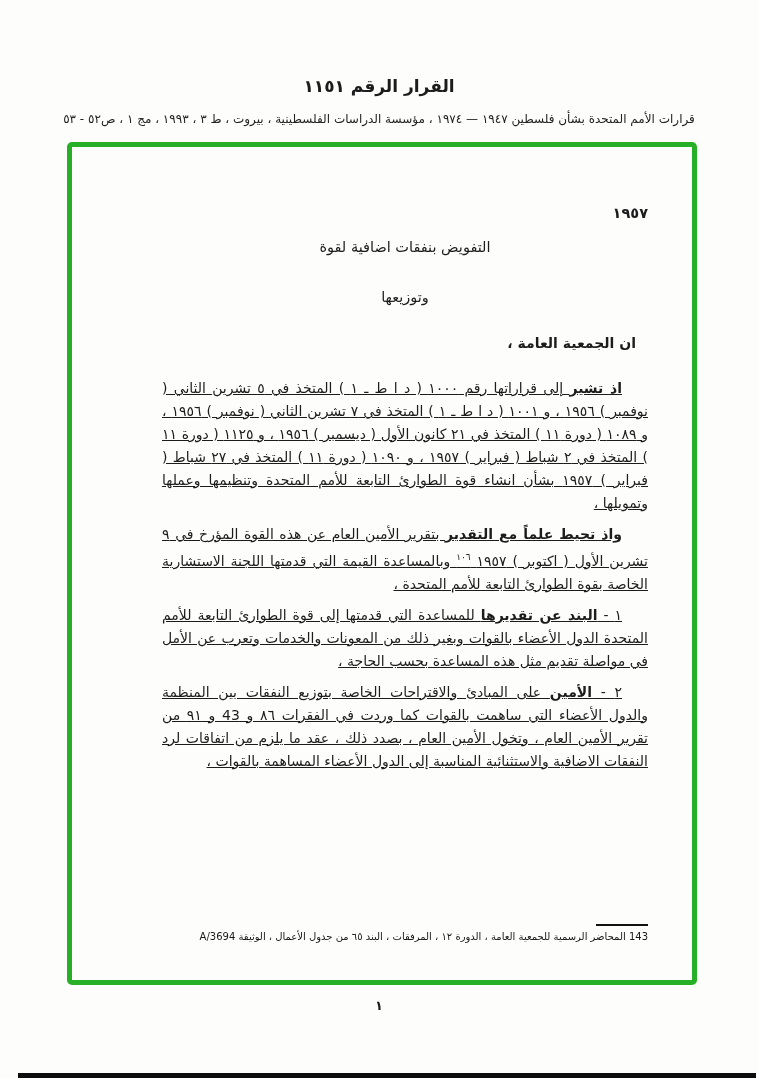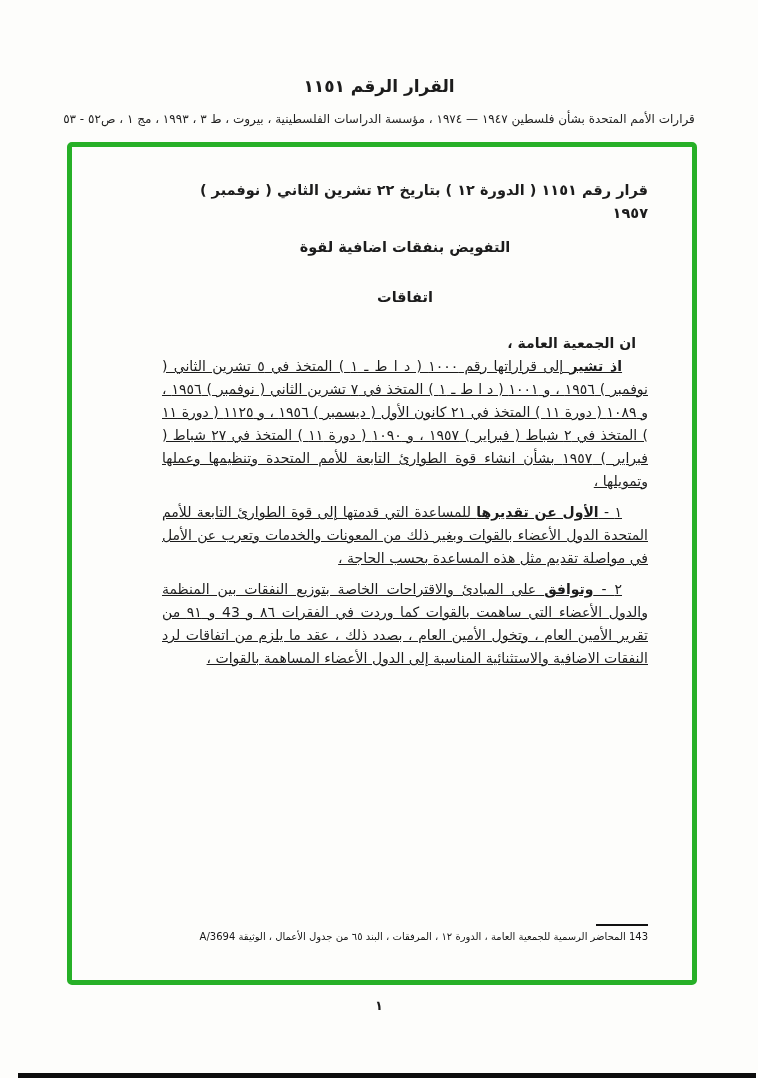--- a/index.html
+++ b/index.html
@@ -48,34 +48,34 @@
     max-height: 730px;
   }
   .heading {
     text-align: right;
     font-weight: bold;
     font-size: 14.5px;
     margin-bottom: 10px;
   }
   .subtitle {
     text-align: center;
-    font-weight: bold;
+    font-weight: normal;
     font-size: 14.5px;
     line-height: 25px;
     margin-bottom: 22px;
   }
   .para { margin-bottom: 6px; }
   .para.indent { text-indent: 26px; text-decoration: underline; }
   .para b { font-weight: bold; }
   .para .sup { font-size: 9px; vertical-align: super; }
   .p-intro {
     font-weight: bold;
     text-indent: 12px;
     text-align: right;
-    margin-bottom: 0;
+    margin-bottom: 22px;
   }
   .sect { margin-top: 8px; }
   .footnote-area {
     position: absolute;
     bottom: 38px; right: 44px; left: 22px;
     direction: rtl;
   }
   .footnote-rule {
     width: 52px; height: 2px;
     background: #111;
@@ -107,46 +107,49 @@
 
   <div class="doc-title">القرار الرقم ١١٥١</div>
 
   <div class="doc-source">قرارات الأمم المتحدة بشأن فلسطين ١٩٤٧ — ١٩٧٤ ، مؤسسة الدراسات الفلسطينية ، بيروت ، ط ٣ ، ١٩٩٣ ، مج ١ ، ص٥٢ - ٥٣</div>
 
   <div class="frame">
 
     <div class="content">
 
       <p class="heading">
-        <span>قرار رقم ١١٥١ ( الدورة ١٢ ) بتاريخ ٢٢ تشرين الثاني ( نوفمبر )</span><br>
+        <br>
         <span>١٩٥٧</span>
       </p>
 
       <p class="subtitle">
         <span>التفويض بنفقات اضافية لقوة</span><br>
         <br>
-        <span>اتفاقات</span>
+        <span>وتوزيعها</span>
       </p>
 
       <p class="p-intro">
         <span>ان الجمعية العامة ،</span>
       </p>
 
       <p class="para indent">
         <b>اذ تشير</b><span> إلى قراراتها رقم ١٠٠٠ ( د ا ط ـ ١ ) المتخذ في ٥ تشرين الثاني ( نوفمبر ) ١٩٥٦ ، و ١٠٠١ ( د ا ط ـ ١ ) المتخذ في ٧ تشرين الثاني ( نوفمبر ) ١٩٥٦ ، و ١٠٨٩ ( دورة ١١ ) المتخذ في ٢١ كانون الأول ( ديسمبر ) ١٩٥٦ ، و ١١٢٥ ( دورة ١١ ) المتخذ في ٢ شباط ( فبراير ) ١٩٥٧ ، و ١٠٩٠ ( دورة ١١ ) المتخذ في ٢٧ شباط ( فبراير ) ١٩٥٧ بشأن انشاء قوة الطوارئ التابعة للأمم المتحدة وتنظيمها وعملها وتمويلها ،</span>
       </p>
 
+      <p class="para indent sect">
+        <b>واذ تحيط علماً مع التقدير</b><span> بتقرير الأمين العام عن هذه القوة المؤرخ في ٩ تشرين الأول ( اكتوبر ) ١٩٥٧ </span><span class="sup">١٠٦</span><span> وبالمساعدة القيمة التي قدمتها اللجنة الاستشارية الخاصة بقوة الطوارئ التابعة للأمم المتحدة ،</span>
+      </p>
 
 
       <p class="para indent sect">
-        <span>١ - </span><b>الأول عن تقديرها</b><span> للمساعدة التي قدمتها إلى قوة الطوارئ التابعة للأمم المتحدة الدول الأعضاء بالقوات وبغير ذلك من المعونات والخدمات وتعرب عن الأمل في مواصلة تقديم مثل هذه المساعدة بحسب الحاجة ،</span>
+        <span>١ - </span><b>البند عن تقديرها</b><span> للمساعدة التي قدمتها إلى قوة الطوارئ التابعة للأمم المتحدة الدول الأعضاء بالقوات وبغير ذلك من المعونات والخدمات وتعرب عن الأمل في مواصلة تقديم مثل هذه المساعدة بحسب الحاجة ،</span>
       </p>
 
       <p class="para indent sect">
-        <span>٢ - </span><b>وتوافق</b><span> على المبادئ والاقتراحات الخاصة بتوزيع النفقات بين المنظمة والدول الأعضاء التي ساهمت بالقوات كما وردت في الفقرات ٨٦ و 43 و ٩١ من تقرير الأمين العام ، وتخول الأمين العام ، بصدد ذلك ، عقد ما يلزم من اتفاقات لرد النفقات الاضافية والاستثنائية المناسبة إلى الدول الأعضاء المساهمة بالقوات ،</span>
+        <span>٢ - </span><b>الأمين</b><span> على المبادئ والاقتراحات الخاصة بتوزيع النفقات بين المنظمة والدول الأعضاء التي ساهمت بالقوات كما وردت في الفقرات ٨٦ و 43 و ٩١ من تقرير الأمين العام ، وتخول الأمين العام ، بصدد ذلك ، عقد ما يلزم من اتفاقات لرد النفقات الاضافية والاستثنائية المناسبة إلى الدول الأعضاء المساهمة بالقوات ،</span>
       </p>
 
 
     </div>
 
     <div class="footnote-area">
       <div class="footnote-rule"></div>
       <div class="footnote">143 المحاضر الرسمية للجمعية العامة ، الدورة ١٢ ، المرفقات ، البند ٦٥ من جدول الأعمال ، الوثيقة A/3694</div>
     </div>
 

